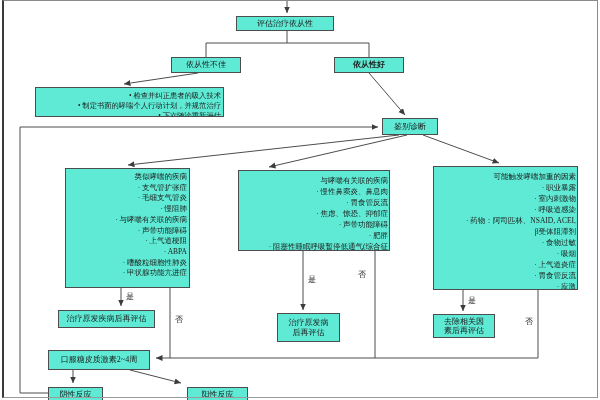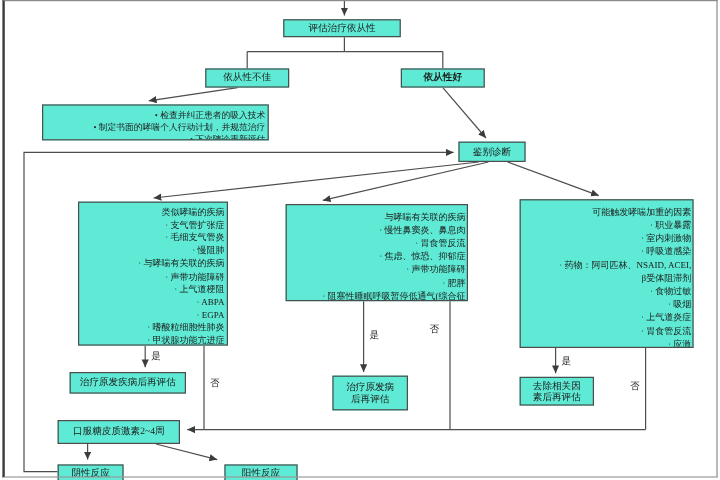--- a/index.html
+++ b/index.html
@@ -92,21 +92,20 @@
 
   <div class="box panel" id="col-mimic" style="left:65px;top:168px;width:125px;height:120px;padding-left:44px;">
     <div class="ttl">类似哮喘的疾病</div>
     <div class="itm">支气管扩张症</div>
     <div class="itm">毛细支气管炎</div>
     <div class="itm">慢阻肺</div>
     <div class="itm">与哮喘有关联的疾病</div>
     <div class="itm">声带功能障碍</div>
     <div class="itm">上气道梗阻</div>
     <div class="itm">ABPA</div>
-    <div class="itm">EGPA</div>
     <div class="itm">嗜酸粒细胞性肺炎</div>
     <div class="itm">甲状腺功能亢进症</div>
   </div>
 
   <div class="box panel" id="col-comorbid" style="left:238px;top:170px;width:152px;height:81px;">
     <div class="ttl">与哮喘有关联的疾病</div>
     <div class="itm">慢性鼻窦炎、鼻息肉</div>
     <div class="itm">胃食管反流</div>
     <div class="itm">焦虑、惊恐、抑郁症</div>
     <div class="itm">声带功能障碍</div>

